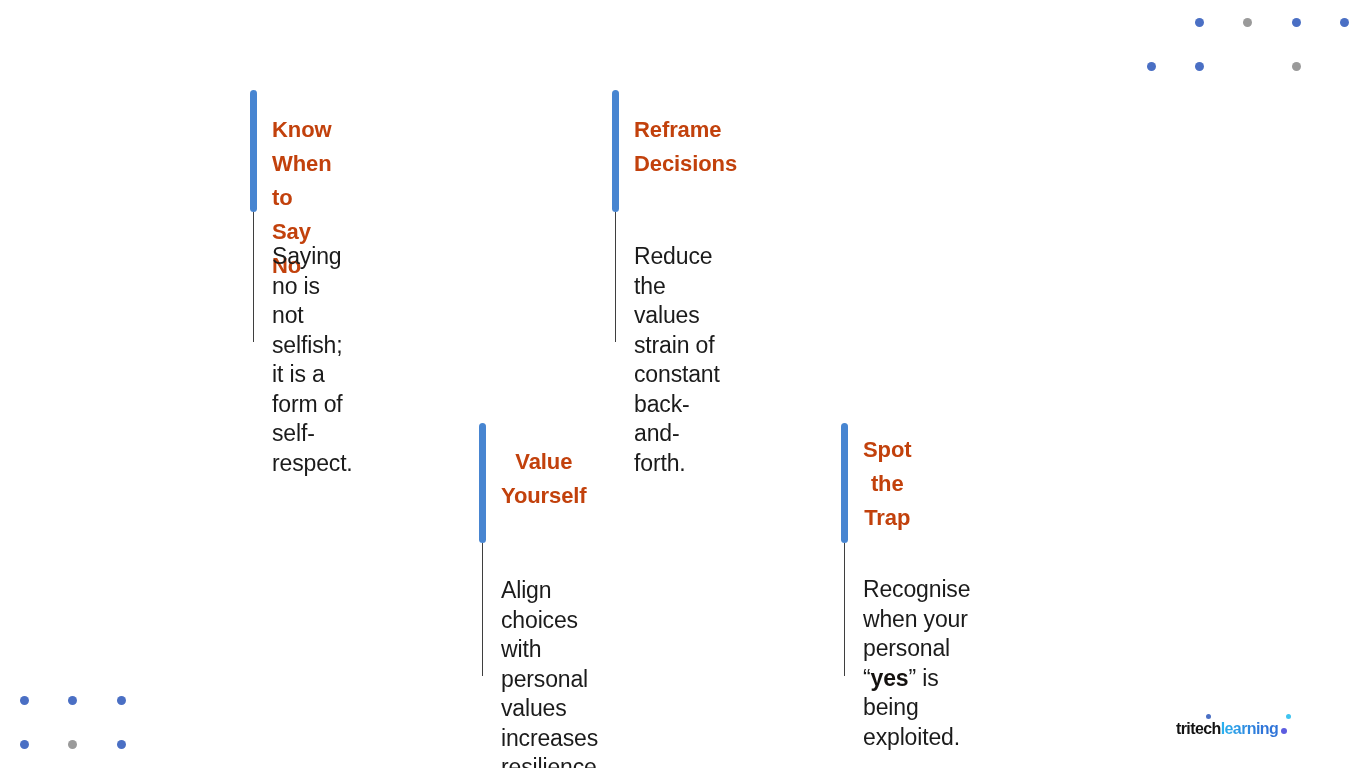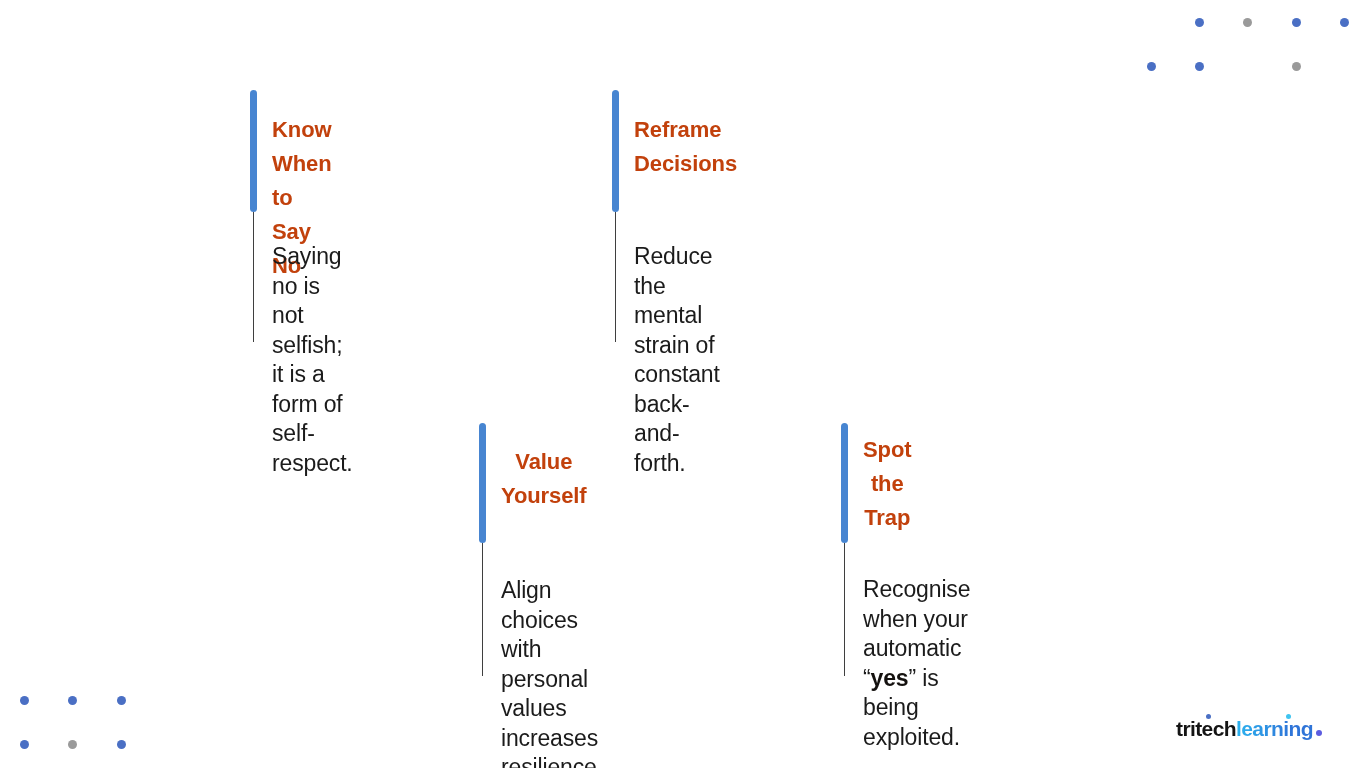--- a/index.html
+++ b/index.html
@@ -105,21 +105,21 @@
     border-radius: 50%;
   }
   .dot-blue { background: #4a6fc4; }
   .dot-gray { background: #9a9a9a; }
 
   
   .logo {
     position: absolute;
     left: 1176px;
     top: 716px;
-    font-size: 21px;
+    font-size: 16px;
     font-weight: bold;
     letter-spacing: -0.6px;
     white-space: nowrap;
     line-height: 26px;
   }
   .logo-tri  { color: #141414; }
   .logo-learn{
     background: linear-gradient(90deg, #2bb3ef 0%, #2f74d8 72%);
     -webkit-background-clip: text;
     background-clip: text;
@@ -164,21 +164,21 @@
   </div>
 
   <div class="card" id="card-1">
     <div class="card-rail">
       <div class="card-bar"></div>
       <div class="card-line"></div>
     </div>
     <div class="card-body">
       <h2 class="card-title">Reframe
 Decisions</h2>
-      <p class="card-desc">Reduce the mental
+      <p class="card-desc">Reduce the values
 strain of constant
 back-and-forth.</p>
     </div>
   </div>
 
   <div class="card" id="card-2">
     <div class="card-rail">
       <div class="card-bar"></div>
       <div class="card-line"></div>
     </div>
@@ -193,21 +193,21 @@
 
   <div class="card" id="card-3">
     <div class="card-rail">
       <div class="card-bar"></div>
       <div class="card-line"></div>
     </div>
     <div class="card-body">
       <h2 class="card-title">Spot
 the Trap</h2>
       <p class="card-desc"><span>Recognise when your
-automatic “</span><b>yes</b><span>” is
+personal “</span><b>yes</b><span>” is
 being exploited.</span></p>
     </div>
   </div>
 
   <div id="dots-top-right">
       <span class="dot dot-blue" style="left: 1195px; top: 18px; background: rgb(74, 111, 196);"></span>
       <span class="dot dot-gray" style="left: 1243px; top: 18px; background: rgb(154, 154, 154);"></span>
       <span class="dot dot-blue" style="left: 1292px; top: 18px; background: rgb(74, 111, 196);"></span>
       <span class="dot dot-blue" style="left: 1340px; top: 18px; background: rgb(74, 111, 196);"></span>
       <span class="dot dot-blue" style="left: 1147px; top: 62px; background: rgb(74, 111, 196);"></span>

